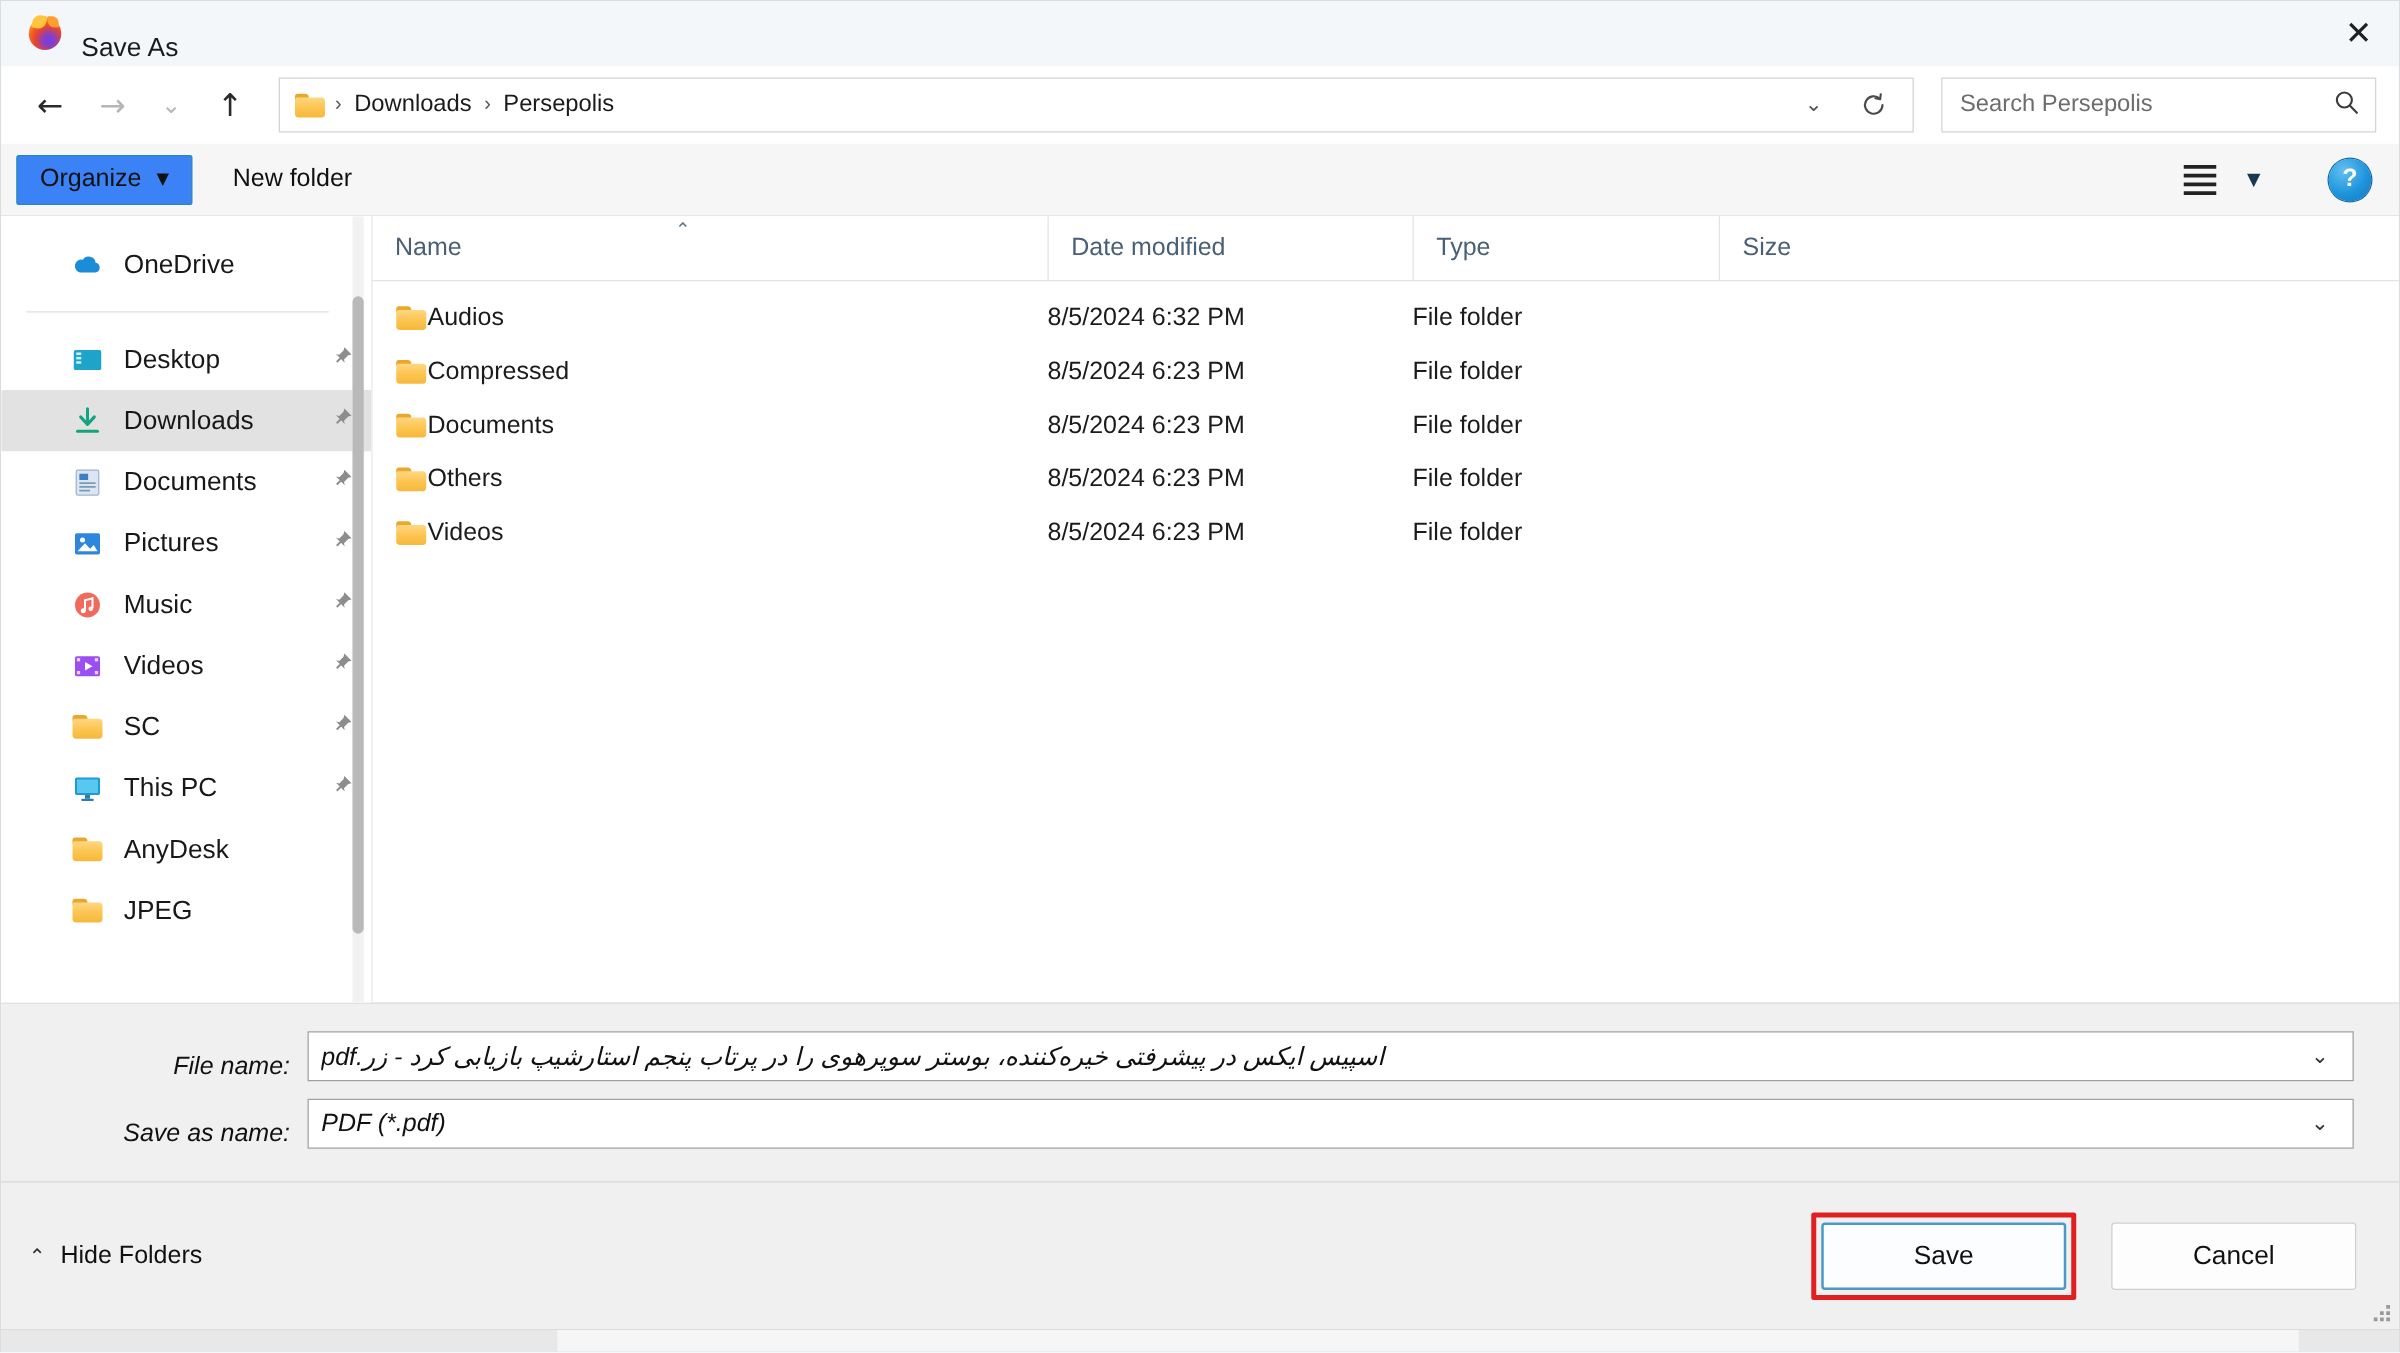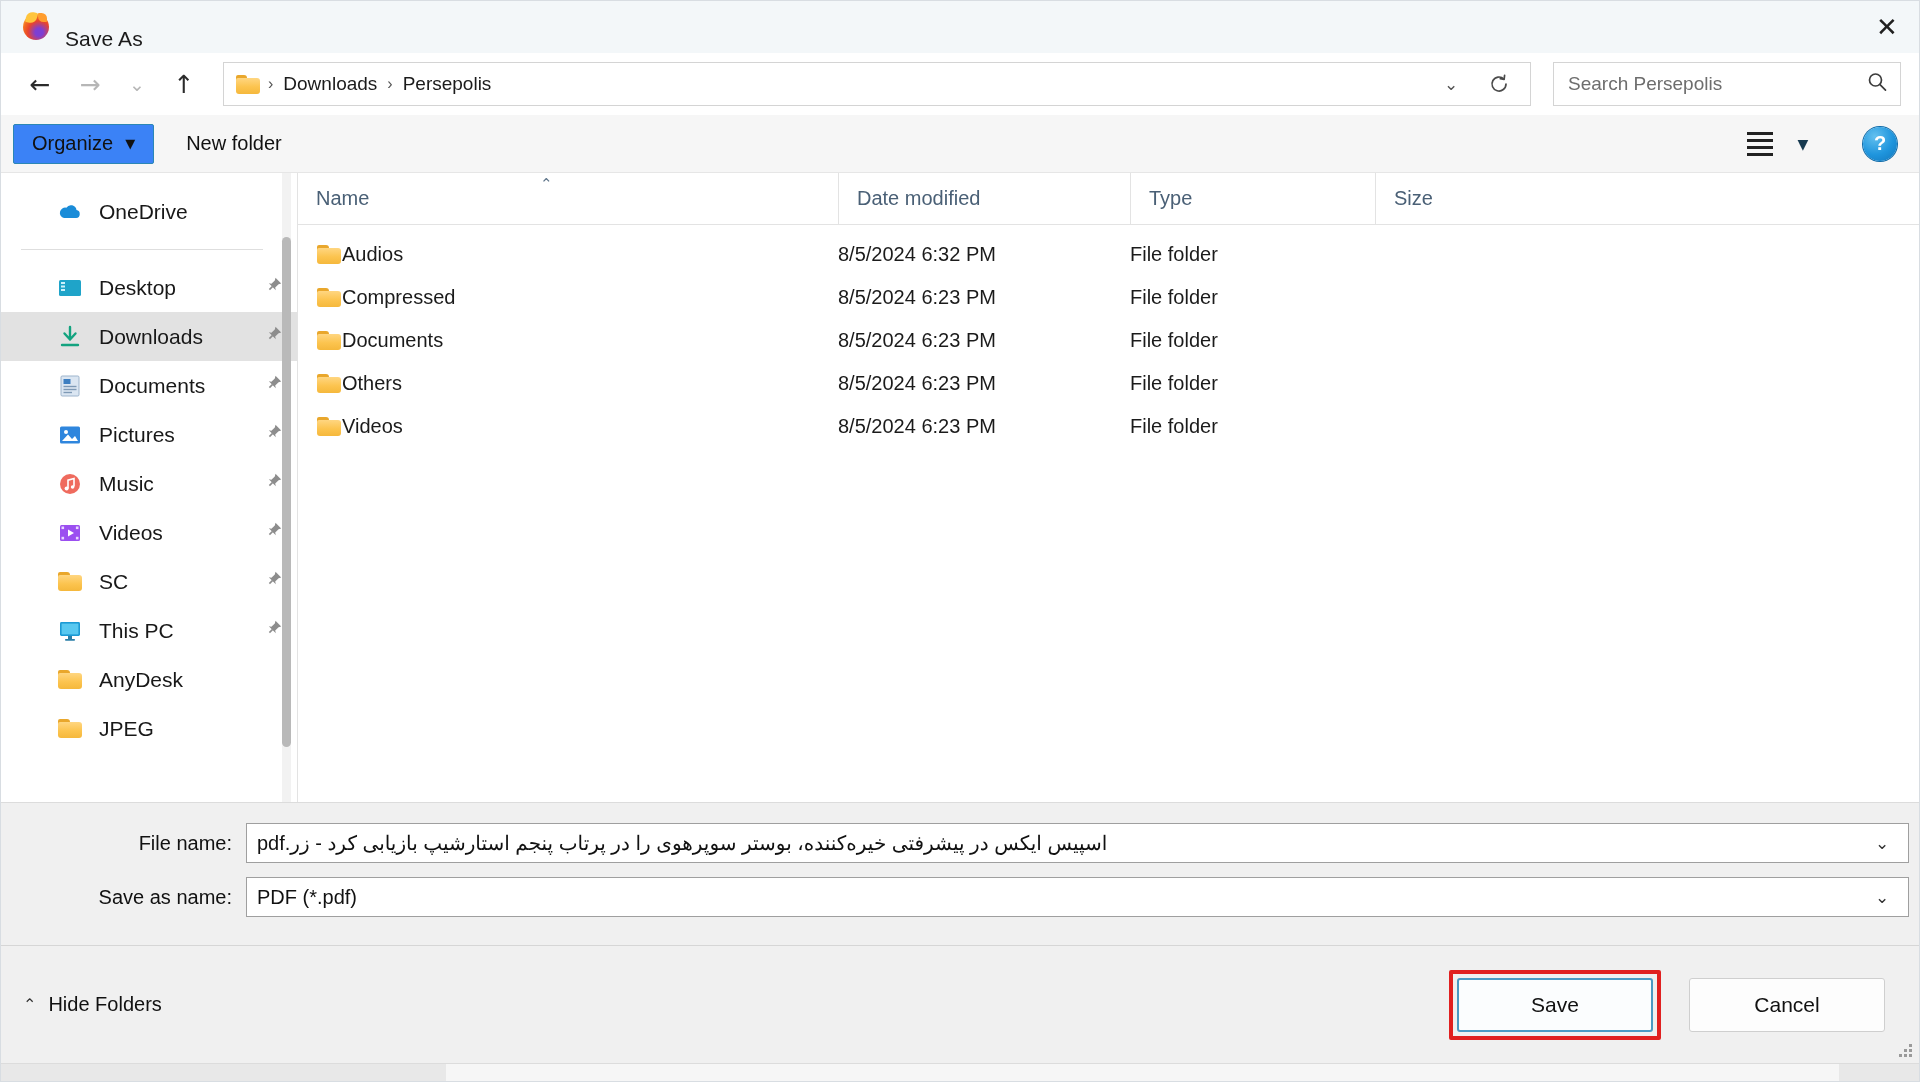--- a/index.html
+++ b/index.html
@@ -166,21 +166,21 @@
   .row { height: 43px; display:flex; align-items:center; }
   .cell { font-size: 20px; color:#1b1b1b; }
   .cell-name { width: 540px; flex:0 0 540px; display:flex; align-items:center;
      padding-left: 18px; gap: 0; }
   .cell-date { width: 292px; flex:0 0 292px; }
   .cell-type { width: 245px; flex:0 0 245px; }
   .cell-size { width: 160px; flex:0 0 160px; }
 
   
   .formarea { background:#f0f0f0; border-top:1px solid #dcdcdc; padding: 18px 0 16px 0; }
-  .formrow { display:flex; align-items:center; height: 44px; margin-bottom: 10px; padding-right: 10px; }
+  .formrow { display:flex; align-items:flex-end; height: 44px; margin-bottom: 10px; padding-right: 36px; font-style: italic; }
   .formlabel { width: 245px; flex:0 0 245px; text-align:right; padding-right: 14px;
      font-size: 20px; color:#111; }
   .combo {
     flex:1 1 auto; height: 40px; background:#fff; border:1px solid #9f9f9f;
     display:flex; align-items:center; padding: 0 6px 0 10px; min-width:0;
   }
   .combo .val { flex:1 1 auto; font-size: 20px; color:#111; white-space:nowrap;
      overflow:hidden; }
   .combo .val.rtl { direction: rtl; text-align: left; unicode-bidi: plaintext; }
   .combo .dd { width: 40px; text-align:center; font-size: 17px; color:#333;

